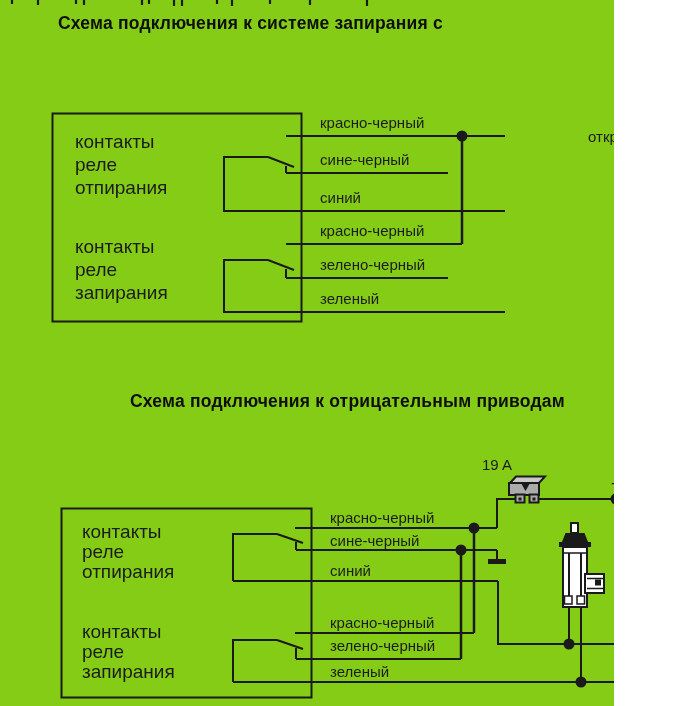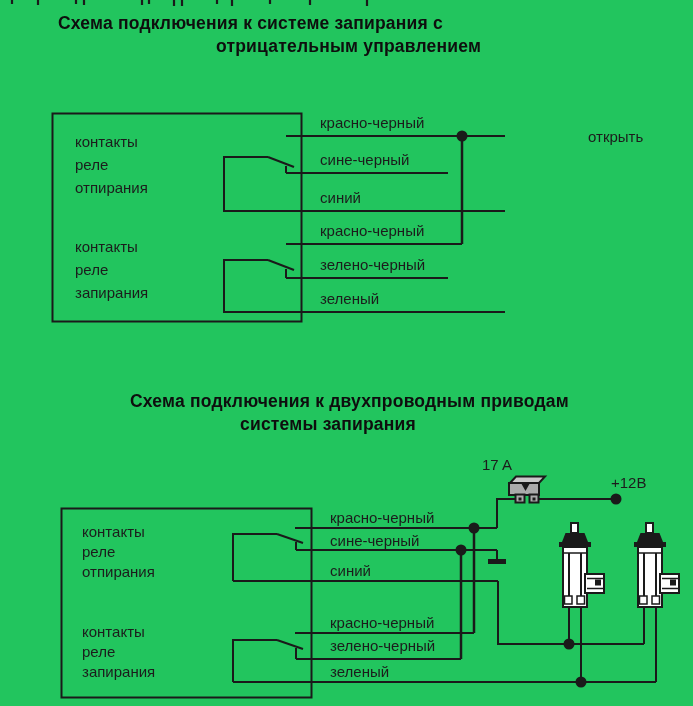--- a/index.html
+++ b/index.html
@@ -1,29 +1,29 @@
 <!DOCTYPE html>
 <html><head>
 <meta charset="utf-8">
 <style>
   html,body{margin:0;padding:0;background:#fff;}
   .stage{
-    position:relative;width:693px;height:706px;background:#22c55e;
+    position:relative;width:614px;height:706px;background:#84cc16;
     font-family:"Liberation Sans",sans-serif;color:#161616;overflow:hidden;
   }
   .stage svg{position:absolute;left:0;top:0;}
   .title{
     position:absolute;font-weight:bold;font-size:17.5px;line-height:20px;
     white-space:nowrap;color:#0e0e0e;letter-spacing:0.2px;
   }
   .lbl{
     position:absolute;font-size:15px;line-height:17px;white-space:nowrap;color:#1c1c1c;
   }
   .relay-lbl{
-    position:absolute;font-size:15px;white-space:pre-line;color:#1c1c1c;
+    position:absolute;font-size:19px;white-space:pre-line;color:#1c1c1c;
   }
   .lh23{line-height:23px;}
   .lh20{line-height:20px;}
 </style>
 </head>
 <body>
 
 <div class="stage">
 
   <svg width="693" height="706" viewBox="0 0 693 706">
@@ -139,51 +139,49 @@
       <g>
         <use href="#actuator-shape"></use>
       </g>
       <g transform="translate(75,0)">
         <use href="#actuator-shape"></use>
       </g>
     </g>
   </svg>
 
   <div class="title" style="left:58px;top:13px">Схема подключения к системе запирания с</div>
-  <div class="title" style="left:216px;top:36px">отрицательным управлением</div>
 
   <div class="relay-lbl lh23" style="left:75px;top:130px">контакты
 реле
 отпирания</div>
   <div class="relay-lbl lh23" style="left:75px;top:235px">контакты
 реле
 запирания</div>
 
   <div class="lbl" style="left:320px;top:114px">красно-черный</div>
   <div class="lbl" style="left:320px;top:151px">сине-черный</div>
   <div class="lbl" style="left:320px;top:189px">синий</div>
   <div class="lbl" style="left:320px;top:222px">красно-черный</div>
   <div class="lbl" style="left:320px;top:256px">зелено-черный</div>
   <div class="lbl" style="left:320px;top:290px">зеленый</div>
 
   <div class="lbl" style="left:588px;top:128px">открыть</div>
 
-  <div class="title" style="left:130px;top:391px">Схема подключения к двухпроводным приводам</div>
-  <div class="title" style="left:240px;top:414px">системы запирания</div>
+  <div class="title" style="left:130px;top:391px">Схема подключения к отрицательным приводам</div>
 
   <div class="relay-lbl lh20" style="left:82px;top:522px">контакты
 реле
 отпирания</div>
   <div class="relay-lbl lh20" style="left:82px;top:622px">контакты
 реле
 запирания</div>
 
   <div class="lbl" style="left:330px;top:509px">красно-черный</div>
   <div class="lbl" style="left:330px;top:532px">сине-черный</div>
   <div class="lbl" style="left:330px;top:562px">синий</div>
   <div class="lbl" style="left:330px;top:614px">красно-черный</div>
   <div class="lbl" style="left:330px;top:637px">зелено-черный</div>
   <div class="lbl" style="left:330px;top:663px">зеленый</div>
 
-  <div class="lbl" style="left:482px;top:456px">17 A</div>
+  <div class="lbl" style="left:482px;top:456px">19 A</div>
   <div class="lbl" style="left:611px;top:474px">+12В</div>
 
 </div>
 
 </body></html>

